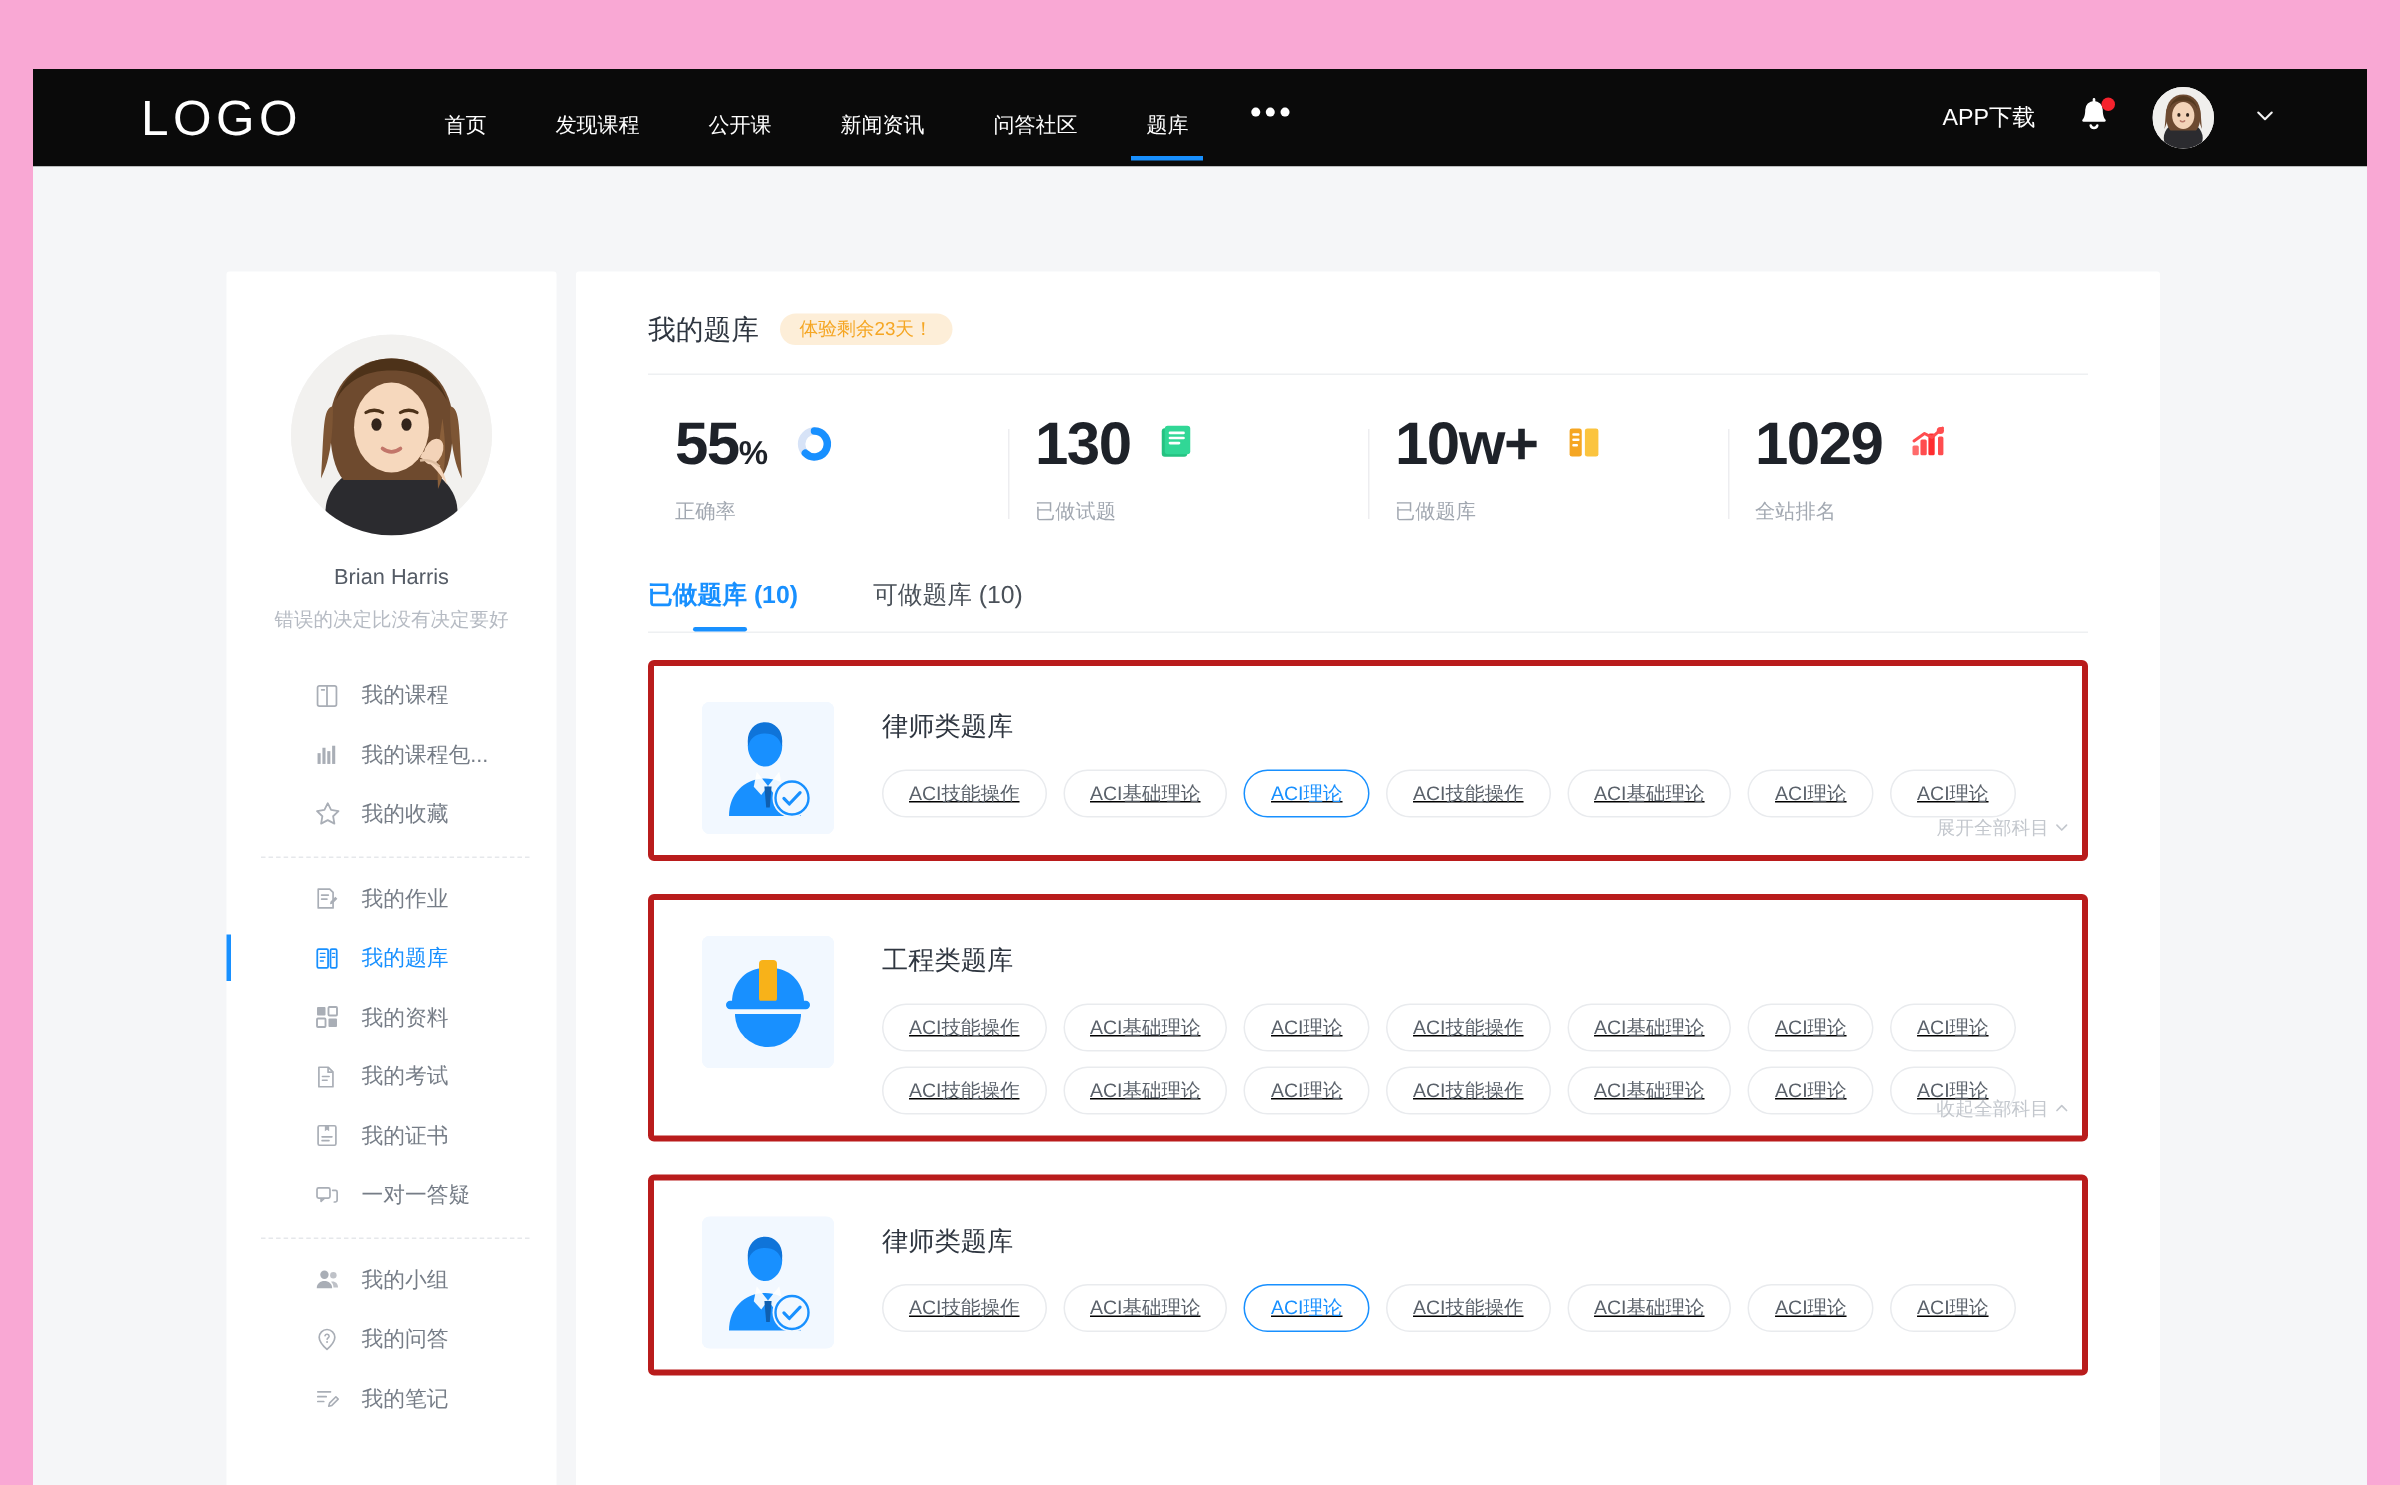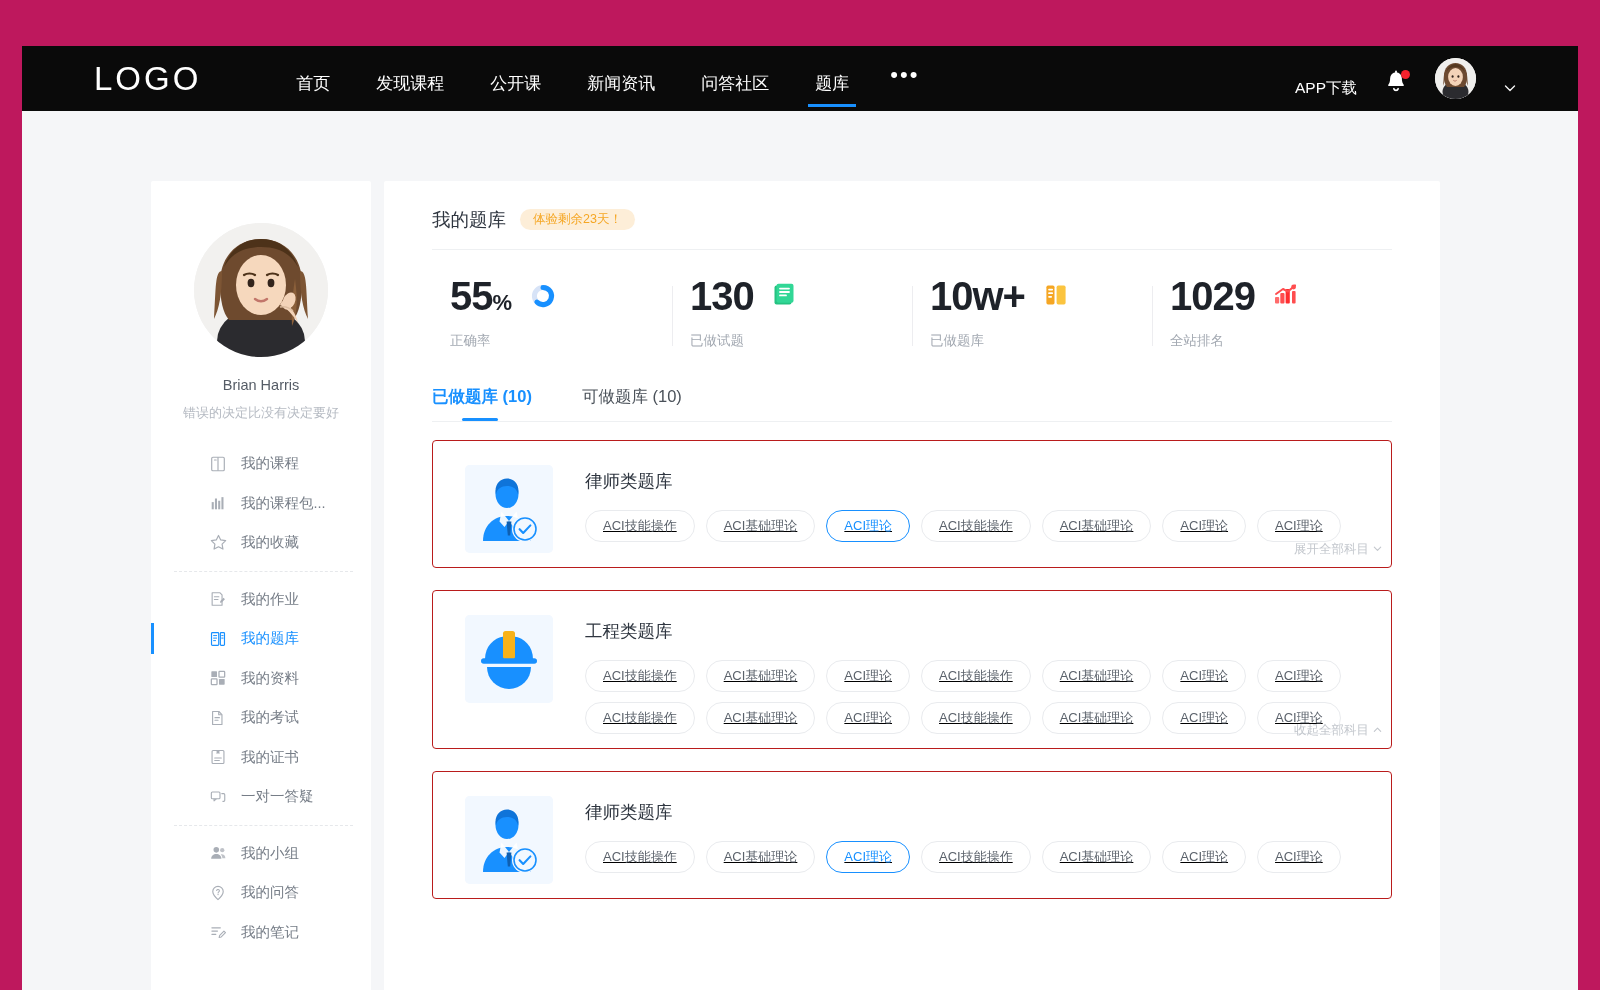--- a/index.html
+++ b/index.html
@@ -5,21 +5,21 @@
   * { box-sizing: border-box; margin: 0; padding: 0; }
   html, body {
     width: 1600px; height: 990px;
     background: #ffffff;
     font-family: "Liberation Sans", "DejaVu Sans", sans-serif;
     overflow: hidden;
   }
   #page {
     position: relative;
     width: 1600px; height: 990px;
-    background: #be185d;
+    background: #f9a8d4;
   }
   
   .browser-shell {
     position: absolute;
     left: 22px; top: 46px;
     width: 1556px; height: 944px;
     background: #f5f6f8;
     overflow: hidden;
   }
 
@@ -39,21 +39,21 @@
     font-family: "Liberation Sans", sans-serif;
   }
   .nav-links {
     display: flex; align-items: center;
     margin-left: 72px;
     height: 65px;
   }
   .nav-item {
     position: relative;
     color: #ffffff;
-    font-size: 17px;
+    font-size: 14px;
     padding: 0 23px;
     height: 56px;
     line-height: 65px;
     cursor: pointer;
     white-space: nowrap;
   }
   .nav-item.active::after {
     content: "";
     position: absolute;
     left: 50%; transform: translateX(-50%);
@@ -65,21 +65,21 @@
     color: #ffffff;
     font-size: 22px;
     letter-spacing: 2px;
     padding: 0 18px;
     height: 65px;
     line-height: 58px;
     cursor: pointer;
   }
   .nav-right {
     margin-left: auto;
-    display: flex; align-items: flex-end;
+    display: flex; align-items: center;
     margin-right: 60px;
     gap: 26px;
   }
   .app-dl { color: #ffffff; font-size: 15.5px; cursor: pointer; white-space: nowrap; }
   .bell-wrap { position: relative; width: 26px; height: 30px; cursor: pointer; }
   .bell-dot {
     position: absolute; right: -1px; top: 1px;
     width: 9px; height: 9px; border-radius: 50%;
     background: #f5222d;
   }
@@ -251,21 +251,21 @@
   }
 
   
   .cards {
     margin: 18px 48px 0;
     position: relative;
     height: 560px;
     overflow: hidden;
   }
   .card {
-    border: 1px solid #b91c1c;
+    border: 4px solid #b91c1c;
     border-radius: 4px;
     background: #fff;
     margin-bottom: 22px;
     padding: 24px 24px 14px 32px;
     display: flex;
     position: relative;
   }
   .card-ico {
     width: 88px; height: 88px;
     border-radius: 5px;

